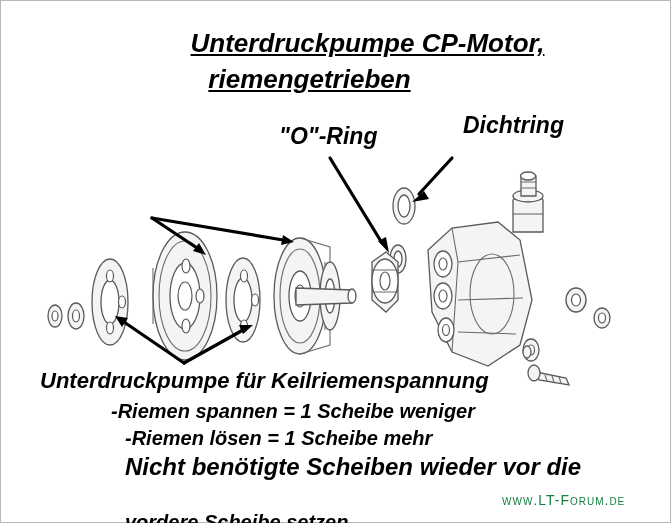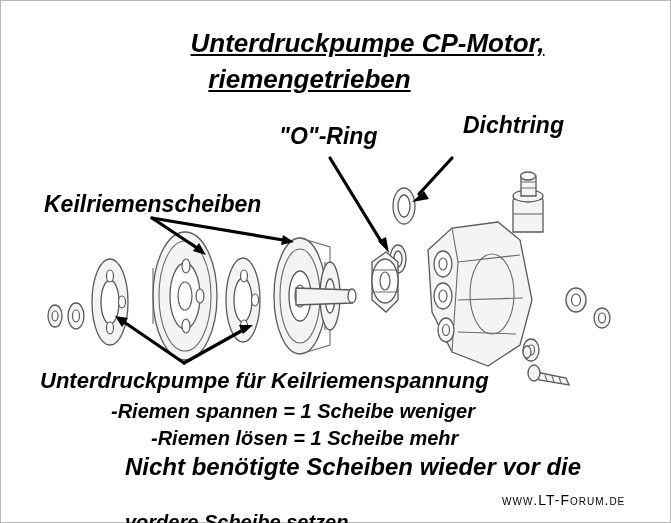--- a/index.html
+++ b/index.html
@@ -62,38 +62,37 @@
     left: 8px; top: 368px;
     font-size: 22px;
   }
   #note1 {
     left: 79px; top: 400px;
     font-size: 20px;
   }
   #note2 {
     left: 93px; top: 427px;
     font-size: 20px;
-    margin-left: 26px;
   }
   #note3 {
     left: 93px; top: 453px;
     font-size: 24px;
   }
   #note4 {
     left: 93px; top: 480px;
     font-size: 20px;
     margin-top: 31px;
   }
   #watermark {
     left: 470px; top: 492px;
     font-size: 14px;
     font-style: normal;
     font-weight: normal;
     font-variant: small-caps;
-    color: #000000;
+    color: #15803d;
     letter-spacing: 1px;
   }
   svg.overlay {
     position: absolute;
     left: 0; top: 0;
     width: 671px;
     height: 523px;
   }
 </style>
 </head>
@@ -252,21 +251,20 @@
 
   </svg>
 
   <div class="txt" id="title-line1">Unterdruckpumpe CP-Motor,</div>
   <div class="txt" id="title-line2">riemengetrieben</div>
 
   <div class="txt" id="label-oring">"O"-Ring</div>
 
   <div class="txt" id="label-dichtring">Dichtring</div>
 
-  <div class="txt" id="label-keilriemenscheiben">Keilriemenscheiben</div>
 
   <div class="txt" id="label-abstandsscheiben">Unterdruckpumpe für Keilriemenspannung</div>
 
   <div class="txt" id="note1">-Riemen spannen = 1 Scheibe weniger</div>
   <div class="txt" id="note2">-Riemen lösen = 1 Scheibe mehr</div>
   <div class="txt" id="note3">Nicht benötigte Scheiben wieder vor die</div>
   <div class="txt" id="note4">vordere Scheibe setzen</div>
 
   <div class="txt" id="watermark">www.LT-Forum.de</div>
 

